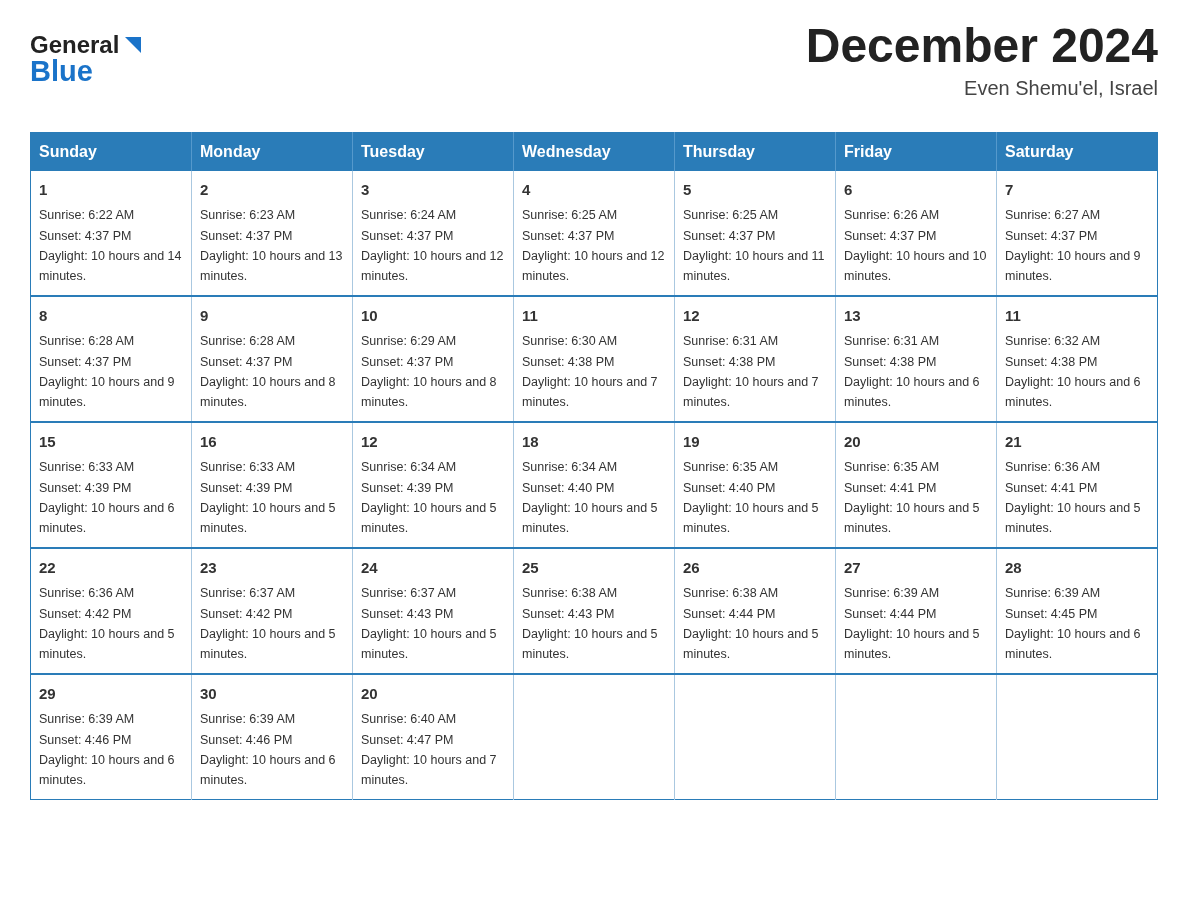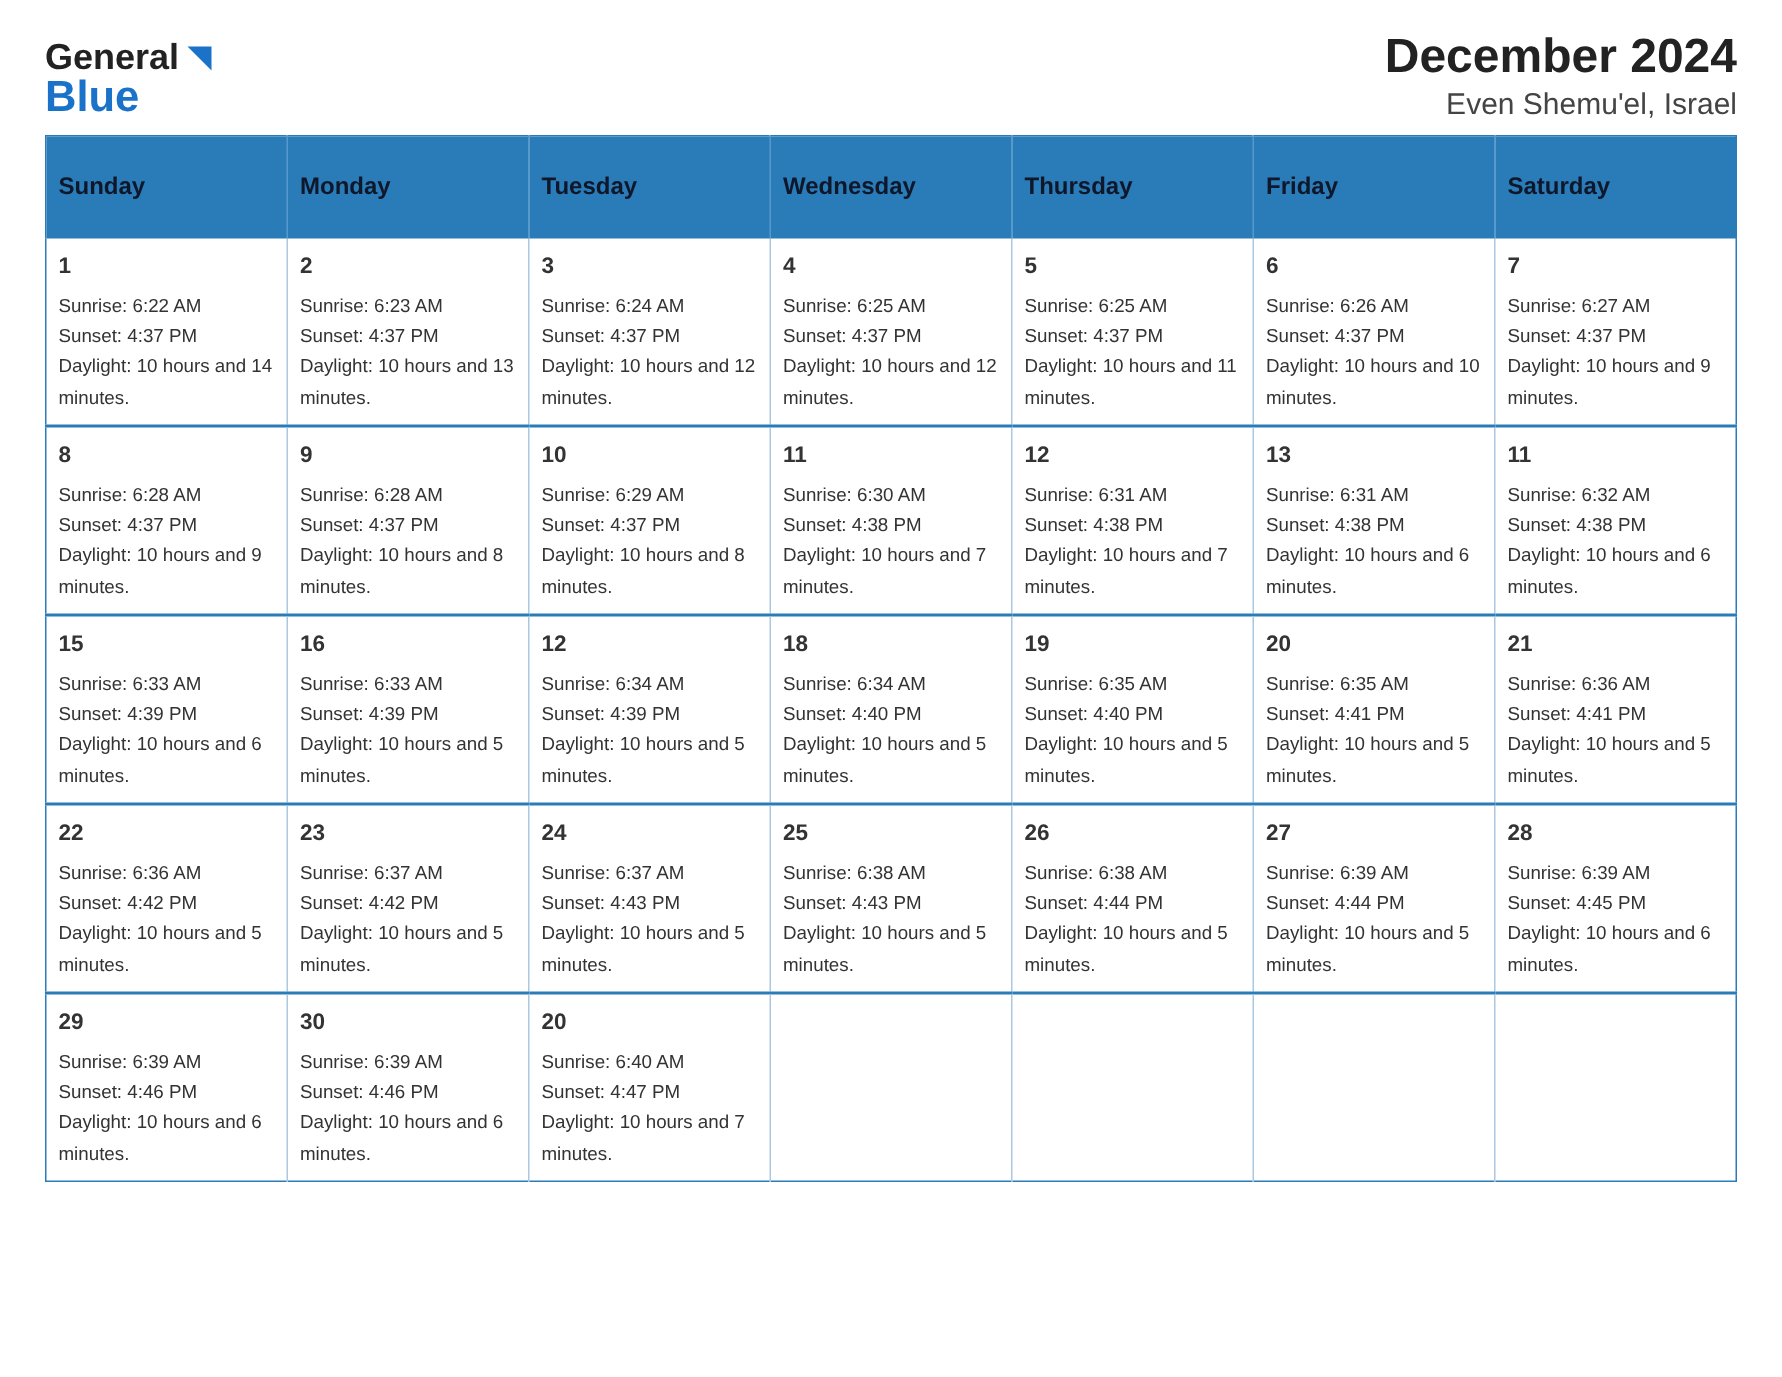--- a/index.html
+++ b/index.html
@@ -6,46 +6,46 @@
     body {
       font-family: Arial, sans-serif;
       background: #fff;
       padding: 20px 30px;
       width: 1188px;
       min-height: 918px;
     }
     .header {
       display: flex;
       justify-content: space-between;
-      align-items: flex-end;
-      margin-bottom: 8px;
+      align-items: center;
+      margin-bottom: 32px;
     }
     .title-section {
       text-align: right;
     }
     .main-title {
-      font-size: 32px;
+      font-size: 48px;
       font-weight: bold;
       color: #222;
       line-height: 1.1;
     }
     .subtitle {
       font-size: 20px;
       color: #444;
       margin-top: 4px;
     }
     .calendar {
       width: 100%;
       border-collapse: collapse;
       border: 1px solid #2a7cb8;
     }
     .calendar thead tr th {
       background-color: #2a7cb8;
-      color: #0f172a;
-      padding: 25px 8px;
+      color: #ffffff;
+      padding: 10px 8px;
       font-size: 16px;
       font-weight: bold;
       text-align: left;
       border-right: 1px solid #5599cc;
     }
     .calendar thead tr th:last-child {
       border-right: none;
     }
     .calendar tbody tr td {
       vertical-align: top;

